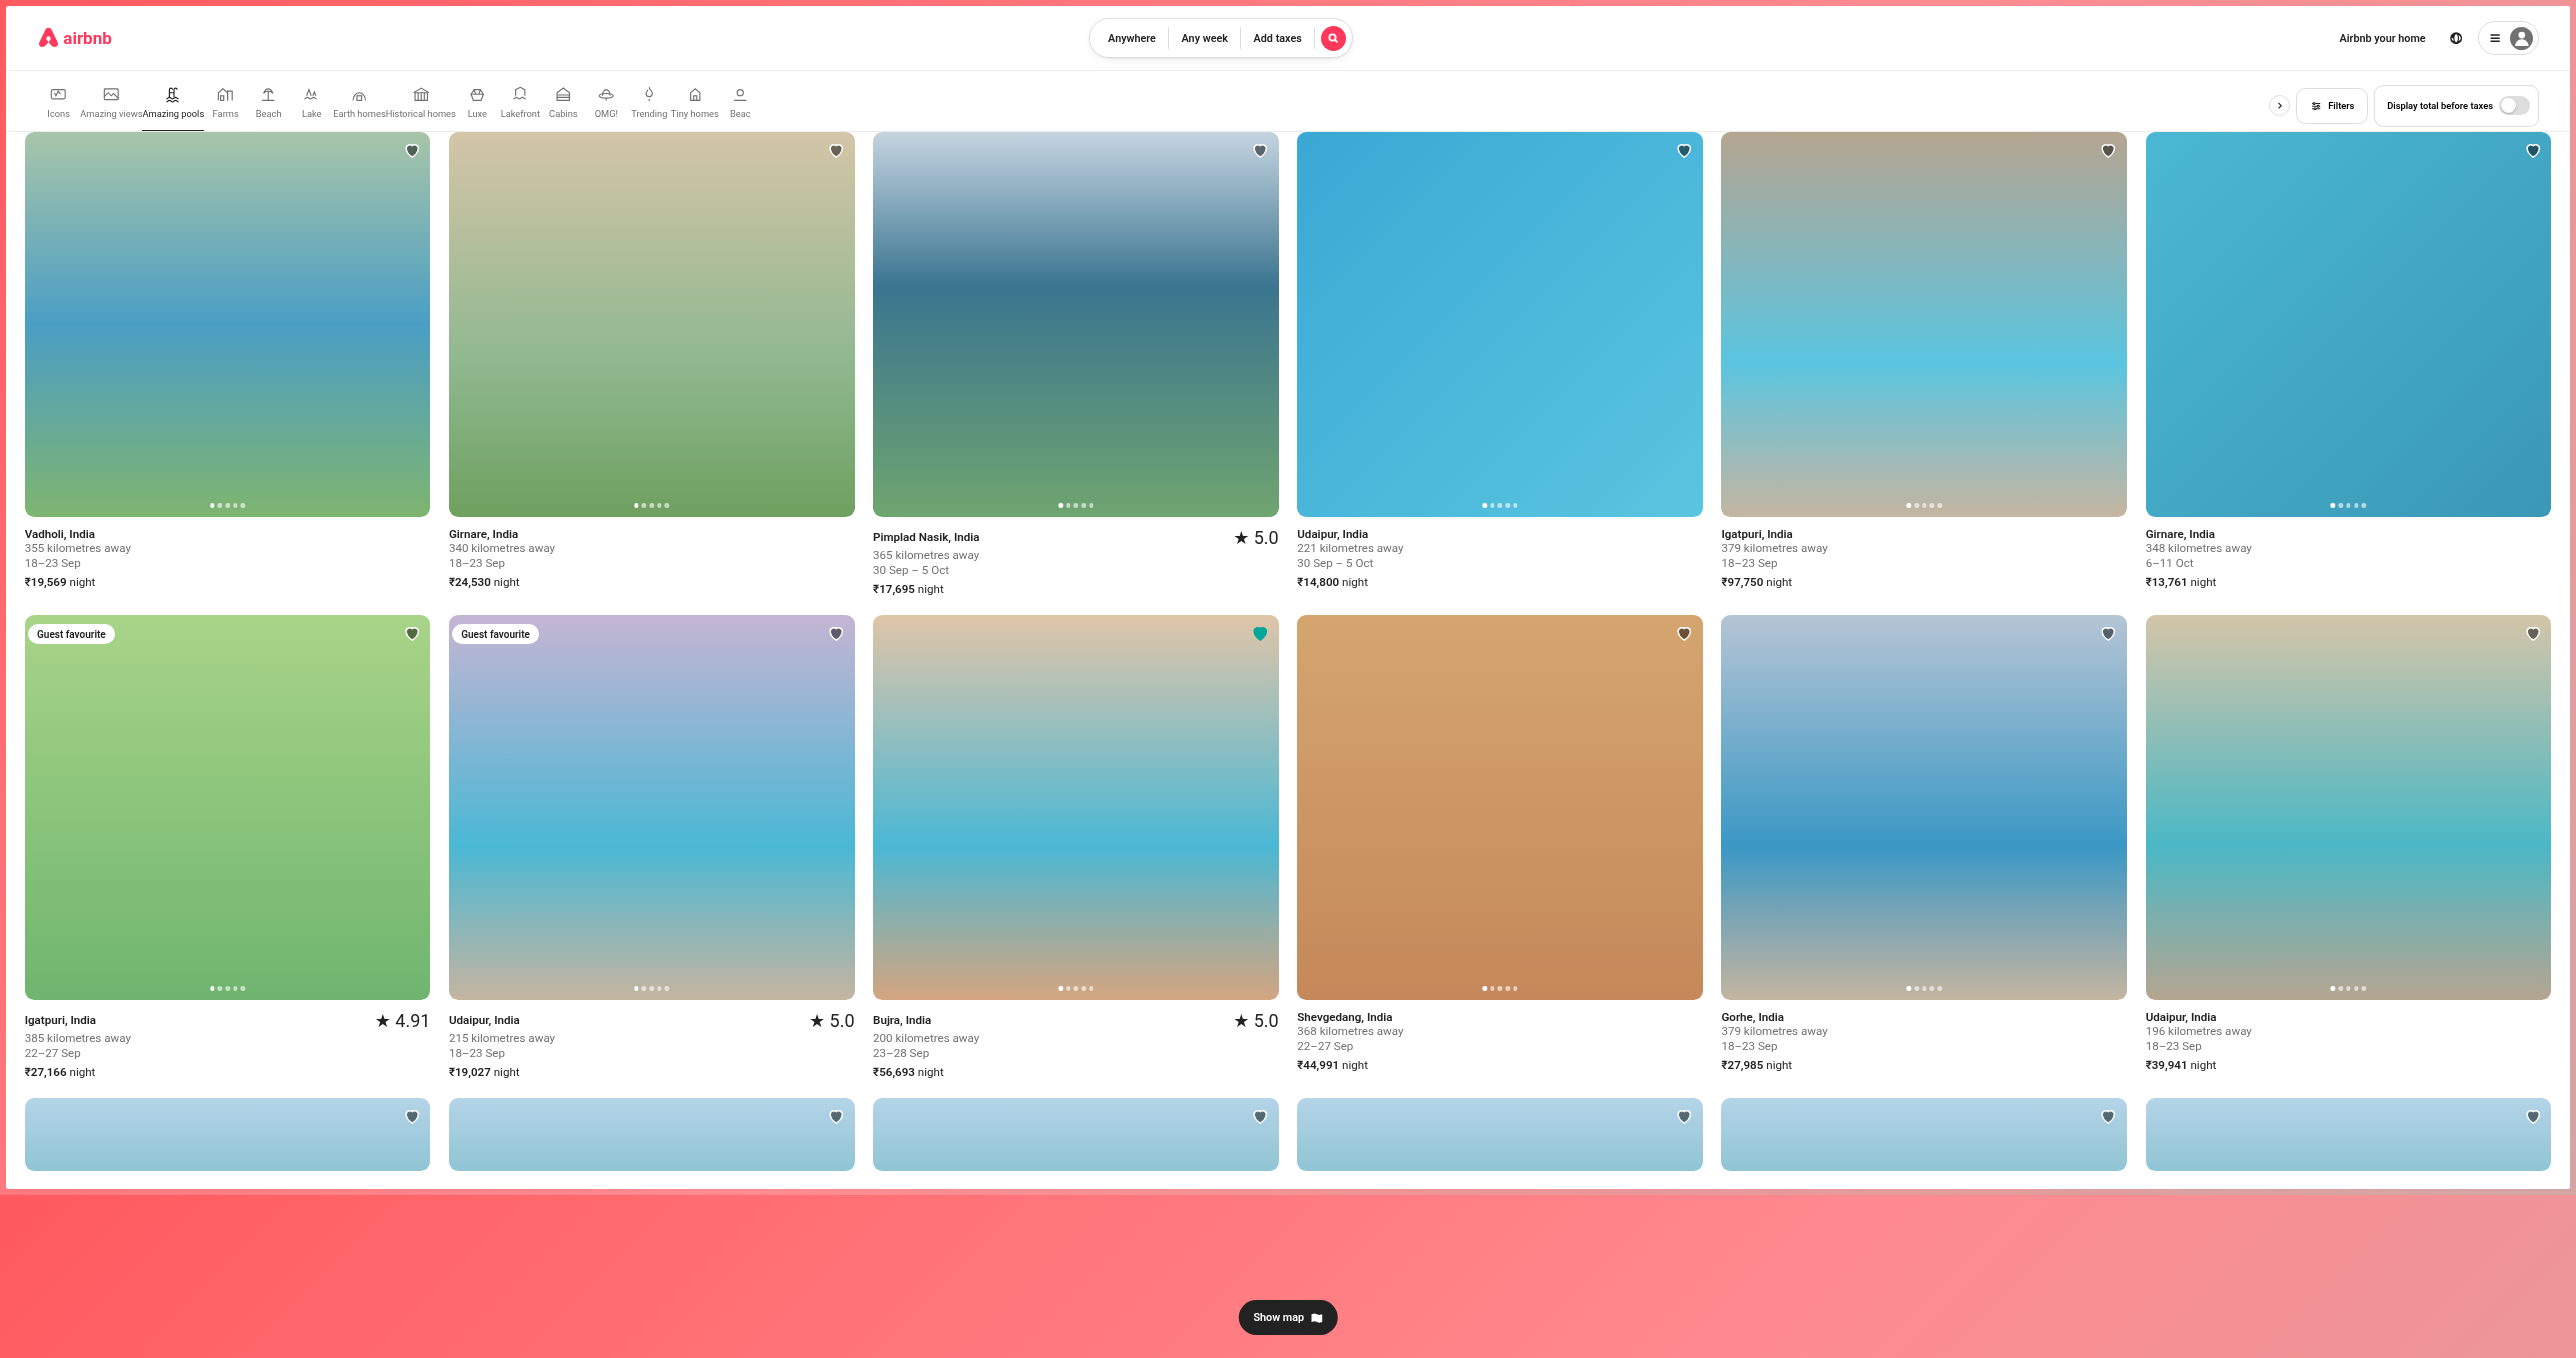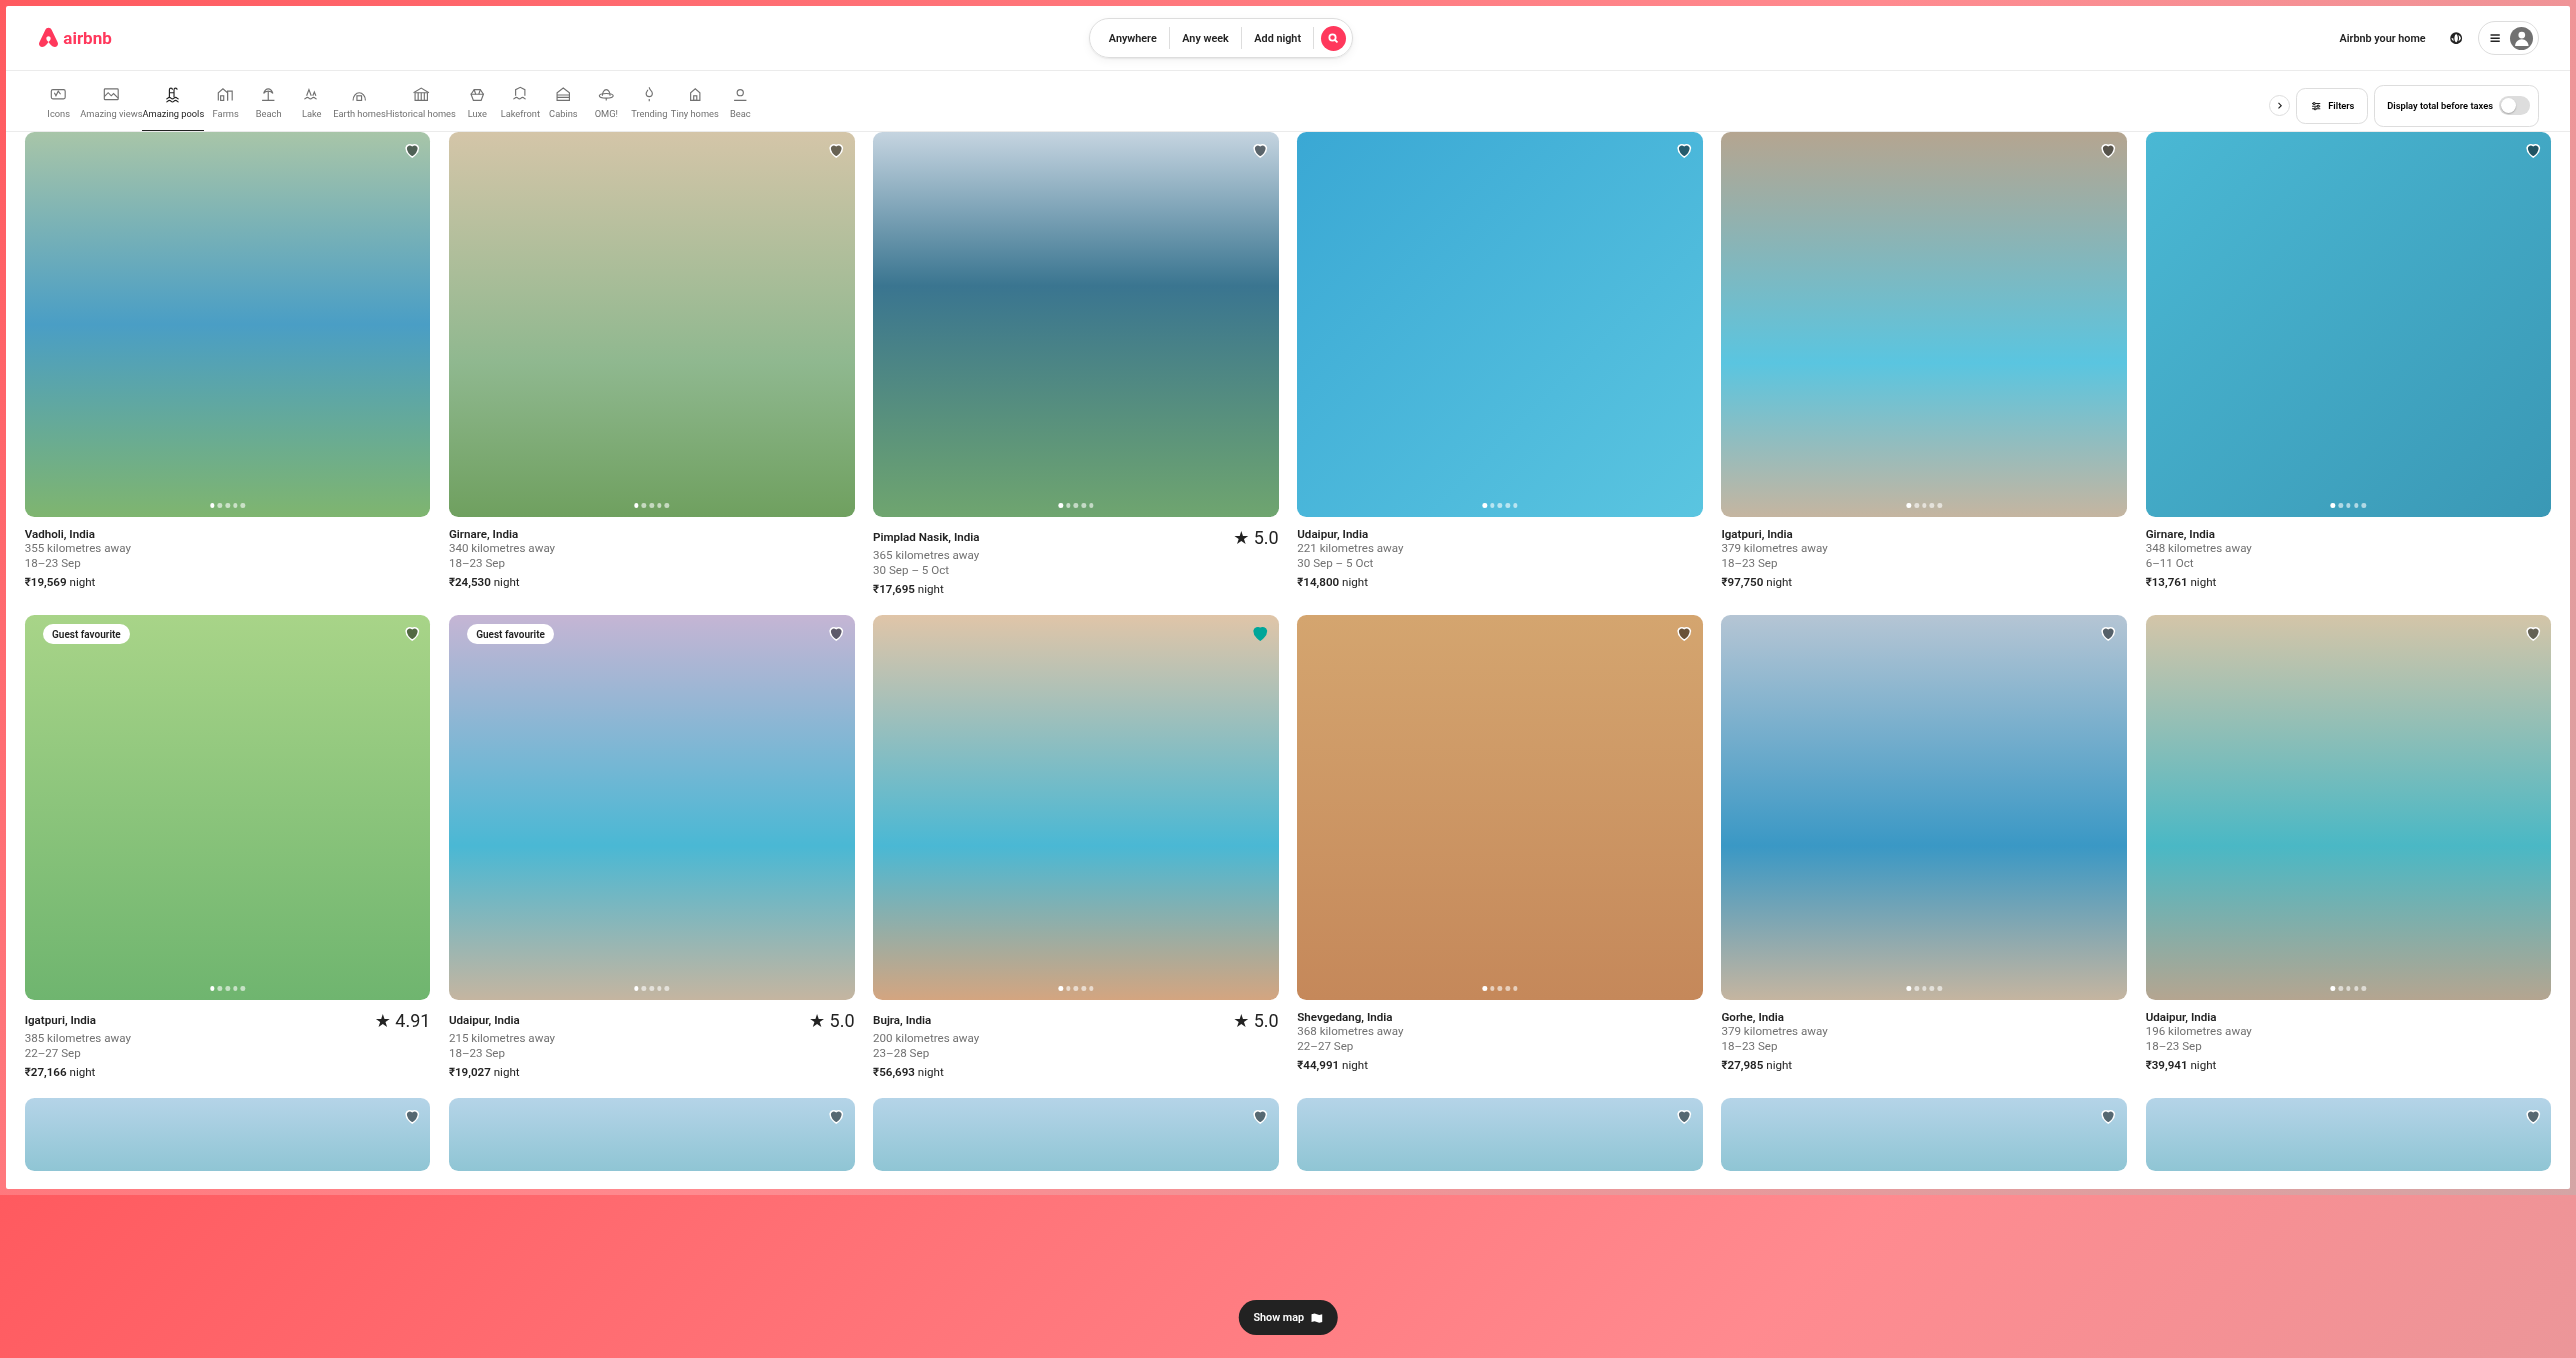--- a/index.html
+++ b/index.html
@@ -44,21 +44,21 @@
 .thumb.pool6 { background: linear-gradient(135deg, #4ab8d4 0%, #3a98b5 100%); }
 .thumb.pool7 { background: linear-gradient(180deg, #a8d488 0%, #6fb56f 100%); }
 .thumb.pool8 { background: linear-gradient(180deg, #c5b5d4 0%, #4ab8d4 60%, #c5b5a0 100%); }
 .thumb.pool9 { background: linear-gradient(180deg, #e0c5a8 0%, #4ab8d4 60%, #d4a580 100%); }
 .thumb.pool10 { background: linear-gradient(180deg, #d4a56f 0%, #c5885a 100%); }
 .thumb.pool11 { background: linear-gradient(180deg, #b5c5d4 0%, #3a98c5 60%, #c5b5a0 100%); }
 .thumb.pool12 { background: linear-gradient(180deg, #d4c5a8 0%, #4ab8c5 60%, #b5a590 100%); }
 .heart { position: absolute; top: 9.3px; right: 9.3px; cursor: pointer; }
 .heart svg { width: 18.5px; height: 18.5px; fill: rgba(0,0,0,.5); stroke: #fff; stroke-width: 2; }
 .heart.fav svg { fill: #00a699; stroke: #00a699; }
-.badge { position: absolute; top: 9.3px; left: 18px; background: #fff; border-radius: 10.8px; padding: 4.6px 9.3px; font-size: 10px; font-weight: 600; color: #222; }
+.badge { position: absolute; top: 9.3px; left: 3px; background: #fff; border-radius: 10.8px; padding: 4.6px 9.3px; font-size: 10px; font-weight: 600; color: #222; }
 .dots { position: absolute; bottom: 9.3px; left: 50%; transform: translateX(-50%); display: flex; gap: 3.1px; }
 .dot { width: 4.6px; height: 4.6px; background: rgba(255,255,255,.6); border-radius: 50%; }
 .dot.on { background: #fff; }
 .info { padding-top: 9.3px; }
 .row1 { display: flex; justify-content: space-between; align-items: center; }
 .loc { font-size: 11.6px; font-weight: 600; color: #222; }
 .rating { font-size: 18px; color: #222; display: flex; align-items: center; gap: 3.1px; }
 .dist, .dates { font-size: 11.6px; color: #717171; line-height: 1.3; }
 .price { font-size: 11.6px; color: #222; margin-top: 4.6px; }
 .price b { font-weight: 600; }
@@ -76,21 +76,21 @@
   <div class="header">
     <div class="logo">
       <svg viewBox="0 0 32 32">
           <path d="M16 1c2 0 3.5 1 4.5 3l8 17c1 2 1 4-.5 5.5s-4 1.5-6 .5c-2-1-4-3-6-6-2 3-4 5-6 6-2 1-4.5 1-6-.5s-1.5-3.5-.5-5.5l8-17c1-2 2.5-3 4.5-3zm0 12c-2 0-3 1.5-3 3s1 3 3 5c2-2 3-3.5 3-5s-1-3-3-3z"></path>
         </svg>
       <span>airbnb</span>
     </div>
     <div class="search-pill">
       <div class="search-seg">Anywhere</div>
       <div class="search-seg">Any week</div>
-      <div class="search-seg">Add night</div>
+      <div class="search-seg">Add taxes</div>
       <div class="search-btn">
         <svg viewBox="0 0 24 24">
             <circle cx="10" cy="10" r="7"></circle>
             <line x1="15" y1="15" x2="21" y2="21"></line>
           </svg>
       </div>
     </div>
     <div class="header-right">
       <div class="host-link">Airbnb your home</div>
       <div class="globe-btn">

